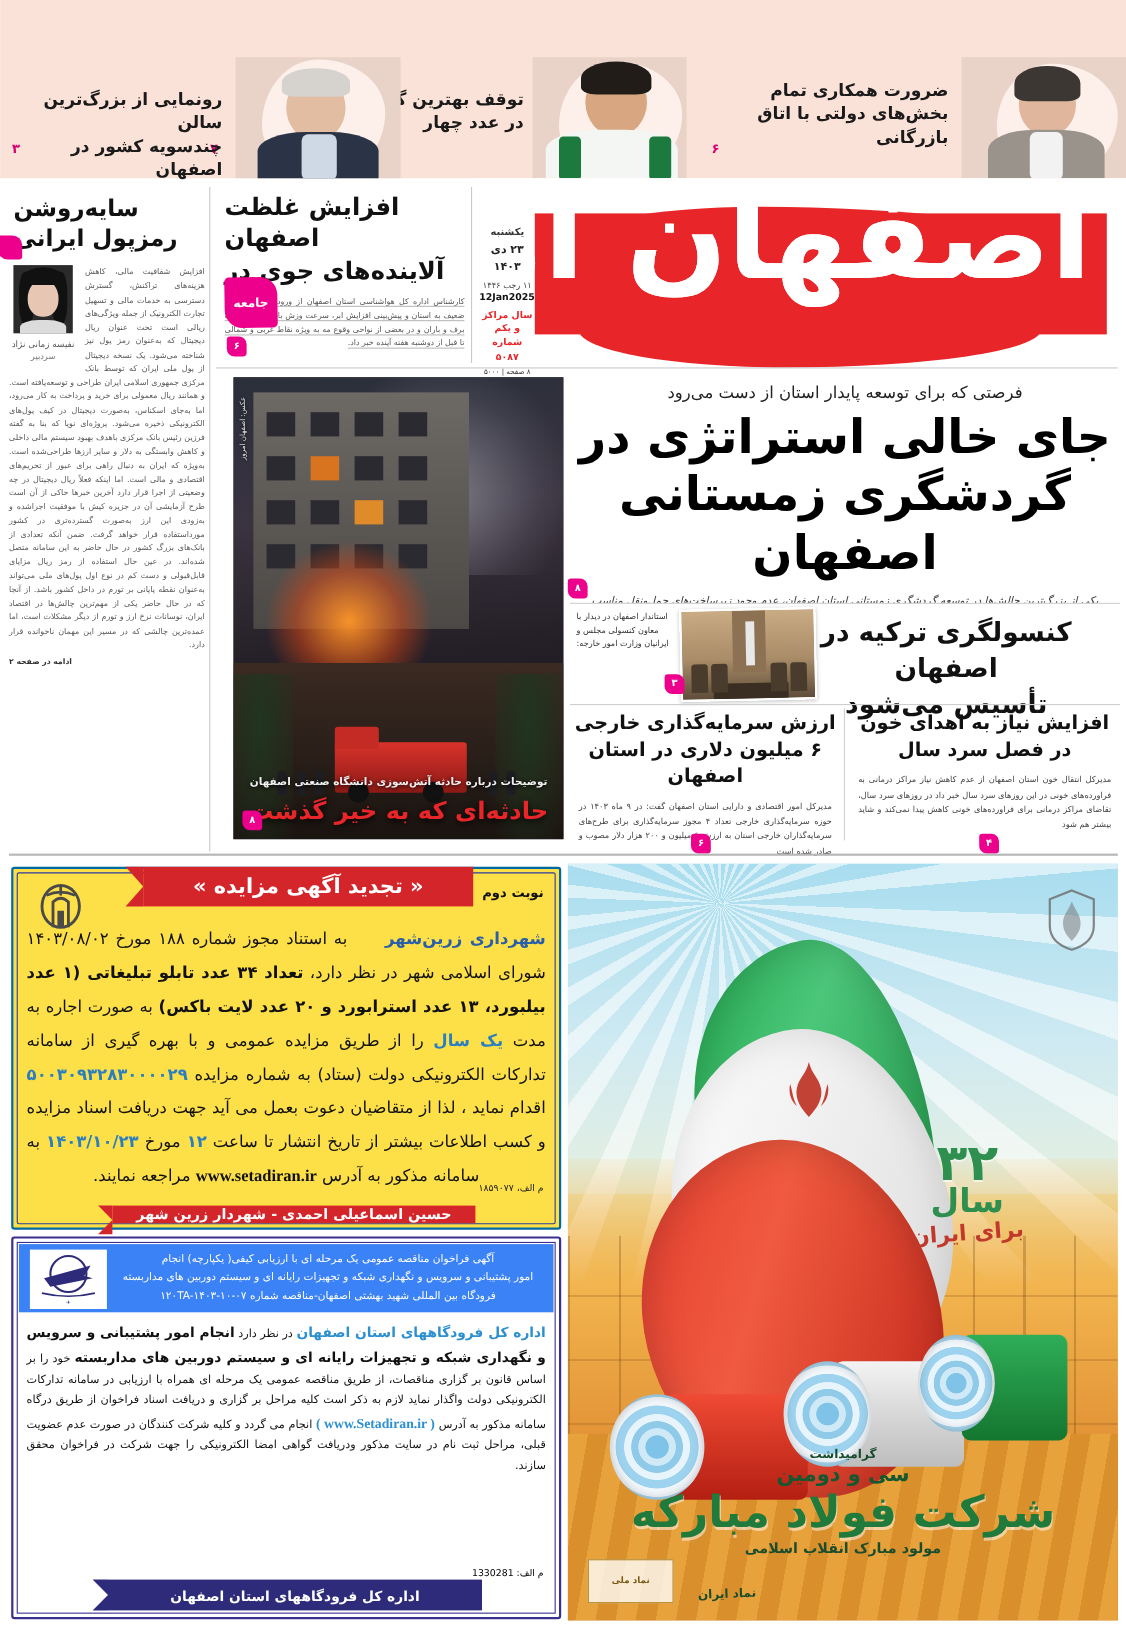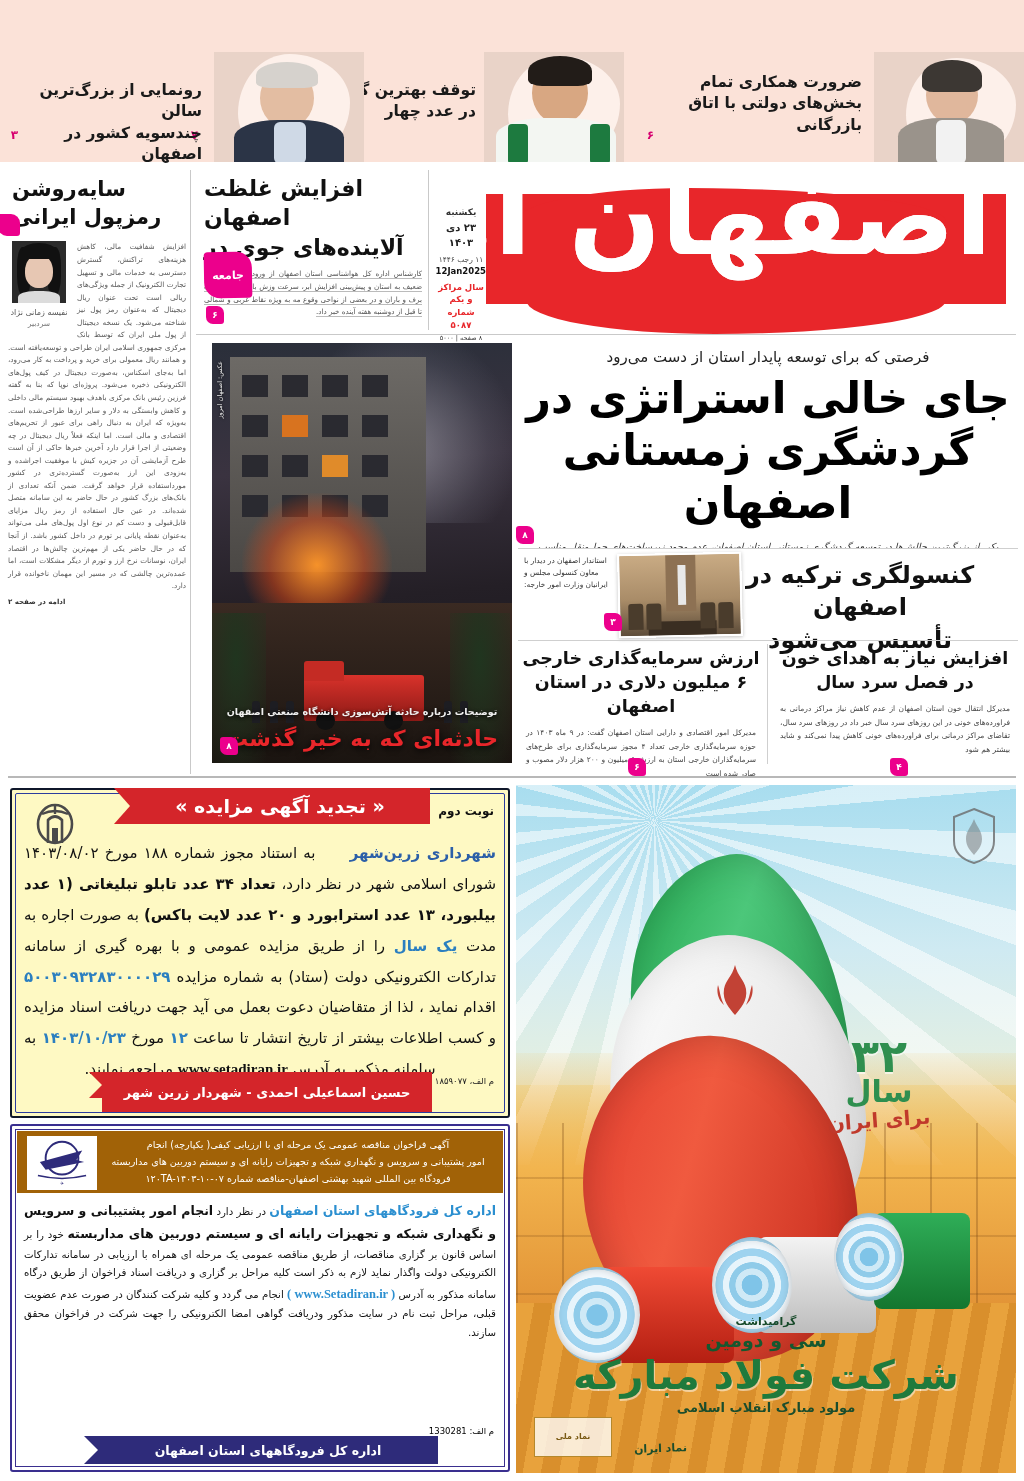--- a/index.html
+++ b/index.html
@@ -216,21 +216,21 @@
   .srow{ position:absolute; top:640px; left:518px; width:500px; height:128px; }
   .srow .sep-h{position:absolute; top:0; left:0; width:500px;height:1px;background:#cfcfcf;}
   .srow .sep-v{position:absolute; top:4px; left:249px; width:1px;height:120px;background:#cfcfcf;}
   .sbox{ position:absolute; top:6px; width:242px; }
   .sbox-h{ font-size:17.5px; font-weight:bold; line-height:1.38; color:#111; text-align:center; letter-spacing:-0.6px;}
   .sbox-b{ font-size:7.5px; line-height:1.8; color:#444; text-align:justify; padding:8px 6px 0 6px; direction:rtl;}
 
   
   .ad-auction{
     position:absolute; top:788px; left:10px; width:500px; height:330px;
-    background:#fef9c3; border:2px solid #0f172a; border-radius:3px;
+    background:#fde047; border:2px solid #0369a1; border-radius:3px;
   }
   .ad-auction .inner-border{
     position:absolute; inset:3px; border:1px solid #2b3c9e; border-radius:2px;
   }
   .ribbon{
     position:absolute; top:-2px; right:78px; width:300px; height:36px;
     background:#d4252a; color:#fff; font-weight:bold; font-size:19px;
     display:flex; align-items:center; justify-content:center; letter-spacing:-0.4px;
   }
   .ribbon::after{
@@ -244,39 +244,39 @@
   .ad-body{
     position:absolute; top:48px; right:12px; left:12px;
     font-size:15px; line-height:2.06; color:#111; text-align:justify;
     text-align-last:center;
   }
   .ad-body .blue{ color:#2b5fa8; font-weight:bold;margin-left:28px; }
   .ad-body .blue2{ color:#2b7fc0; font-weight:bold; }
   .ad-body b{ font-weight:bold; }
   .ad-body .ltr{ direction:ltr; display:inline-block; font-family:"Liberation Serif", serif; font-weight:bold; }
   .sign-ribbon{
-    position:absolute; bottom:4px; right:76px; width:330px; height:40px;
+    position:absolute; bottom:4px; right:76px; width:330px; height:16px;
     background:#d4252a; color:#fff; font-weight:bold; font-size:13px;
     display:flex; align-items:center; justify-content:center;
   }
   .sign-ribbon::after{
     content:""; position:absolute; left:-13px; top:0; border-top:13px solid #d4252a;
     border-bottom:13px solid #d4252a; border-left:13px solid transparent;
   }
   .malef{ position:absolute; bottom:30px; right:14px; font-size:8.5px; color:#222;}
 
   
   .ad-airport{
     position:absolute; top:1124px; left:10px; width:500px; height:348px;
     background:#fff; border:2px solid #3a2f8f; border-radius:3px;
   }
   .ad-airport .inner-border{ position:absolute; inset:3px; border:1px solid #3a2f8f; }
   .air-head{
     position:absolute; top:5px; right:5px; left:5px; height:62px;
-    background:#a16207; color:#fff;
+    background:#3b82f6; color:#fff;
   }
   .air-head .t{
     position:absolute; right:10px; top:5px; left:86px;
     font-size:9.6px; line-height:1.78; text-align:justify; text-align-last:center;
   }
   .air-logo{
     position:absolute; left:10px; top:5px; width:70px; height:54px;
     background:#fff; color:#2e2b7a;
     display:flex; align-items:center; justify-content:center;
   }

